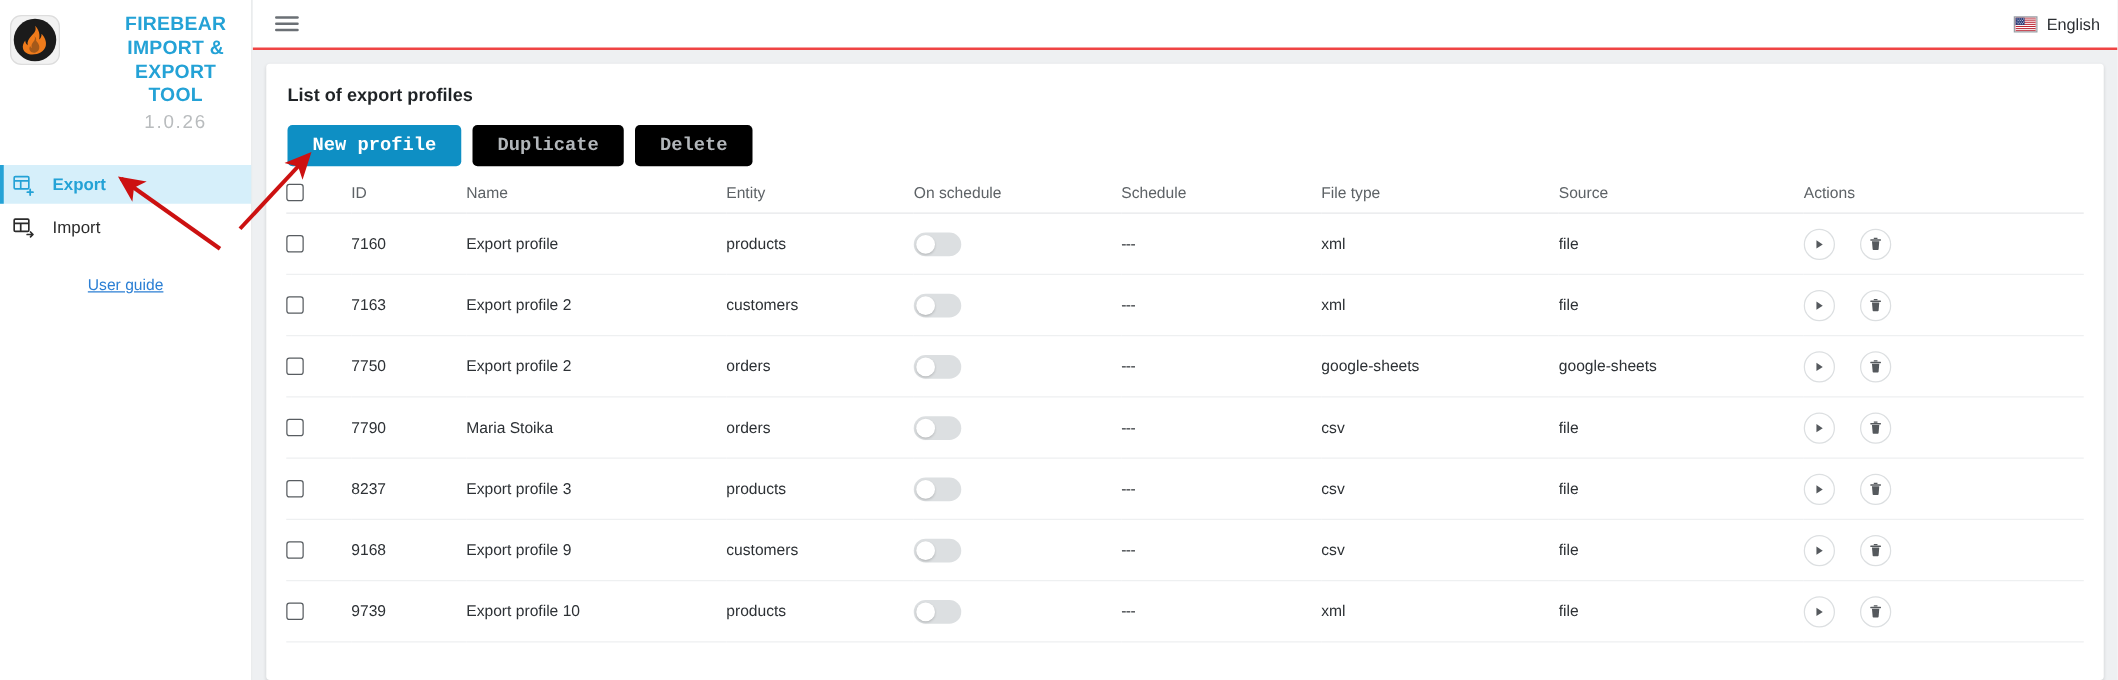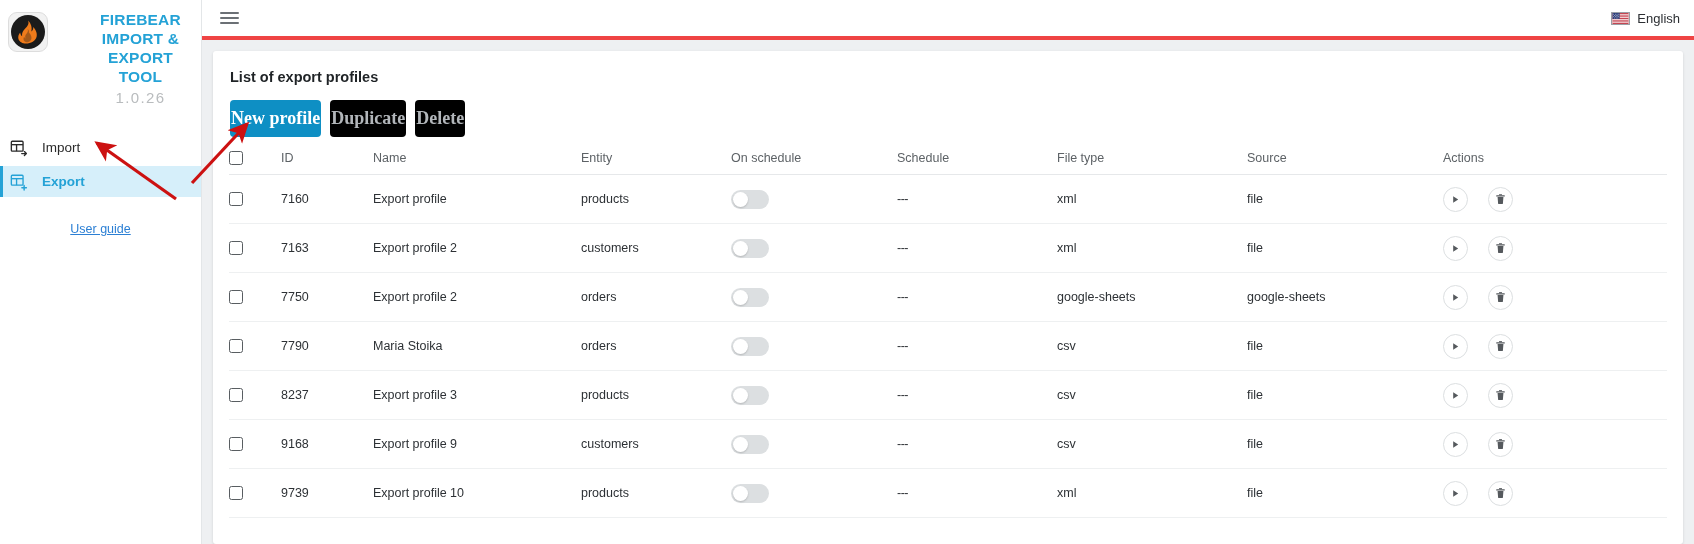--- a/index.html
+++ b/index.html
@@ -77,21 +77,21 @@
   .guide-wrap { text-align: center; margin-top: 22px; }
   .user-guide {
     color: #2b7fd4; font-size: 12.5px;
     text-decoration: underline; cursor: pointer;
   }
 
   
   .main { flex: 1; height: 544px; display: flex; flex-direction: column; min-width: 0; }
   .topbar {
     height: 40px; background: #ffffff;
-    border-bottom: 4px solid #ef4444;
+    border-bottom: 2px solid #ef4444;
     display: flex; align-items: center;
     justify-content: space-between;
     padding: 0 14px 0 18px;
     flex: 0 0 40px;
   }
   .hamburger { width: 19px; cursor: pointer; padding: 4px 0; }
   .hamburger span {
     display: block; height: 1.6px; background: #6b7075;
     margin: 3.4px 0; border-radius: 1px;
   }
@@ -115,23 +115,23 @@
     padding: 14px 16px 0 16px;
     overflow: hidden;
   }
   .card-title {
     font-size: 14.5px; font-weight: bold; color: #1f2326;
     margin: 4px 0 0 1px;
   }
   .btn-row { display: flex; gap: 9px; margin: 15px 0 0 1px; }
   .btn {
     border: none; border-radius: 4px;
-    font-size: 18px; font-weight: bold;
-    padding: 8px 1px; cursor: pointer;
-    font-family: Liberation Serif, serif;
+    font-size: 15px; font-weight: bold;
+    padding: 8px 20px; cursor: pointer;
+    font-family: Liberation Mono, monospace;
   }
   .btn-primary { background: #0e8fc4; color: #fff; }
   .btn-disabled { background: #000000; color: #b2b6ba; cursor: default; }
 
   
   table.grid { width: 100%; border-collapse: collapse; margin-top: 14px; table-layout: fixed; }
   table.grid th {
     text-align: left; font-weight: normal;
     font-size: 12.5px; color: #5d6266;
     padding: 0 0 9px 0; vertical-align: middle;
@@ -197,42 +197,42 @@
           </svg>
         </div>
       </div>
       <div class="brand-text">
         <div class="brand-title">FIREBEAR IMPORT &amp; EXPORT TOOL</div>
         <div class="brand-version">1.0.26</div>
       </div>
     </div>
 
     <nav class="nav">
+      <div class="nav-item active">
+        <span class="nav-icon">
+          <svg width="18" height="18" viewBox="0 0 20 20">
+            <rect x="1.5" y="2.5" width="13" height="11" rx="1" fill="none" stroke="#24a2d6" stroke-width="1.5"></rect>
+            <line x1="1.5" y1="6.3" x2="14.5" y2="6.3" stroke="#24a2d6" stroke-width="1.5"></line>
+            <line x1="7.3" y1="6.3" x2="7.3" y2="13.5" stroke="#24a2d6" stroke-width="1.5"></line>
+            <path d="M13.2 16.4 h5 M15.7 13.9 v5" fill="none" stroke="#24a2d6" stroke-width="1.6" stroke-linecap="round"></path>
+          </svg>
+        </span>
+        <span class="nav-label">Export</span>
+      </div>
+
       <div class="nav-item">
         <span class="nav-icon">
           <svg width="18" height="18" viewBox="0 0 20 20">
             <rect x="1.5" y="2.5" width="13" height="11" rx="1" fill="none" stroke="#2b2b2b" stroke-width="1.5"></rect>
             <line x1="1.5" y1="6.3" x2="14.5" y2="6.3" stroke="#2b2b2b" stroke-width="1.5"></line>
             <line x1="7.3" y1="6.3" x2="7.3" y2="13.5" stroke="#2b2b2b" stroke-width="1.5"></line>
             <path d="M13 16.2 h4.6 M16 14 l2.2 2.2 l-2.2 2.2" fill="none" stroke="#2b2b2b" stroke-width="1.5" stroke-linecap="round" stroke-linejoin="round"></path>
           </svg>
         </span>
         <span class="nav-label">Import</span>
-      </div>
-
-      <div class="nav-item active">
-        <span class="nav-icon">
-          <svg width="18" height="18" viewBox="0 0 20 20">
-            <rect x="1.5" y="2.5" width="13" height="11" rx="1" fill="none" stroke="#24a2d6" stroke-width="1.5"></rect>
-            <line x1="1.5" y1="6.3" x2="14.5" y2="6.3" stroke="#24a2d6" stroke-width="1.5"></line>
-            <line x1="7.3" y1="6.3" x2="7.3" y2="13.5" stroke="#24a2d6" stroke-width="1.5"></line>
-            <path d="M13.2 16.4 h5 M15.7 13.9 v5" fill="none" stroke="#24a2d6" stroke-width="1.6" stroke-linecap="round"></path>
-          </svg>
-        </span>
-        <span class="nav-label">Export</span>
       </div>
     </nav>
 
     <div class="guide-wrap">
       <span class="user-guide">User guide</span>
     </div>
   </aside>
 
   <div class="main">
 

